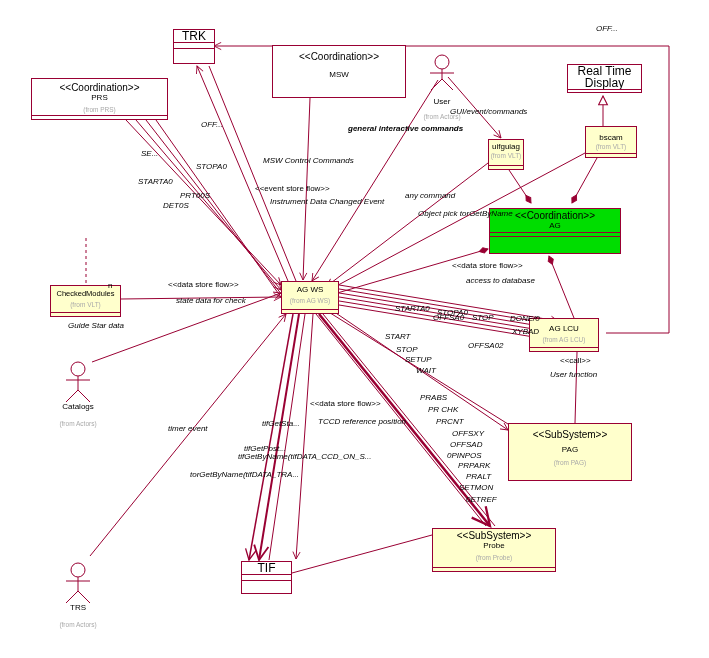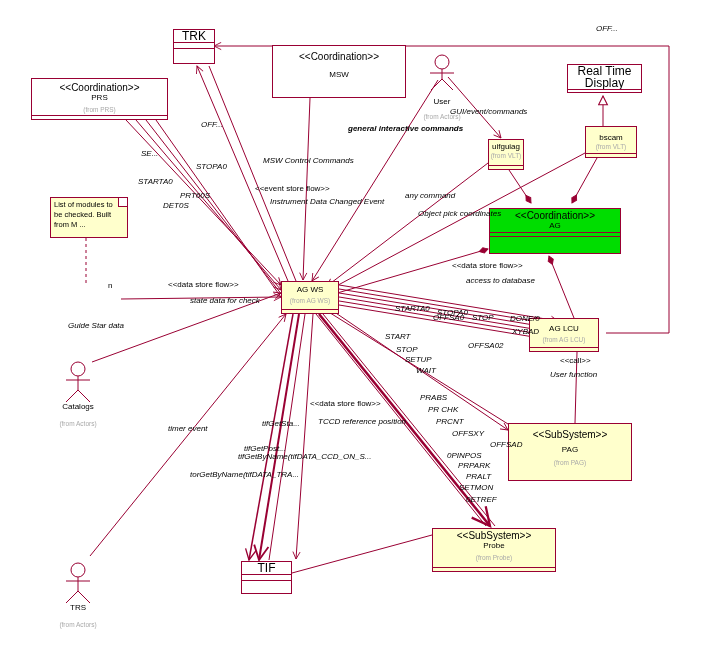--- a/index.html
+++ b/index.html
@@ -145,27 +145,26 @@
   <div class="bstrip"></div>
 </div>
 
 <div class="box green" style="left:489px;top:208px;width:132px;height:46px;">
   <span class="st" style="margin-top:2px;">&lt;&lt;Coordination&gt;&gt;</span>
   <span class="nm">AG</span>
   <div style="border-top:1px solid #990033;height:3px;margin-top:1px;"></div>
   <div style="border-top:1px solid #990033;height:18px;"></div>
 </div>
 
-<div class="box note" style="left:50px;top:197px;width:78px;height:41px;">
-  <div class="fold"></div>
-  <span class="nl">List of modules to</span>
-  <span class="nl">be checked. Built</span>
-  <span class="nl">from M ...</span>
-</div>
-
+
+<div class="box yellow" style="left:50px;top:285px;width:71px;height:32px;padding-top:3px;">
+  <span class="nm" style="font-size:7.5px;">CheckedModules</span>
+  <span class="fr" style="margin-top:2px;">(from VLT)</span>
+  <div class="bstrip"></div>
+</div>
 
 <div class="box yellow" style="left:281px;top:281px;width:58px;height:33px;padding-top:3px;">
   <span class="nm">AG WS</span>
   <span class="fr" style="margin-top:2px;">(from AG WS)</span>
   <div class="bstrip"></div>
 </div>
 
 <div class="box yellow" style="left:529px;top:318px;width:70px;height:34px;padding-top:5px;">
   <span class="nm">AG LCU</span>
   <span class="fr" style="margin-top:2px;">(from AG LCU)</span>
@@ -206,48 +205,48 @@
 
 <div id="labels">
       <div class="lbl" style="left: 596px; top: 24px;">OFF...</div>
       <div class="lbl" style="left: 201px; top: 120px;">OFF...</div>
       <div class="lbl" style="left: 263px; top: 156px;">MSW Control Commands</div>
       <div class="lbl g" style="left: 255px; top: 184px;">&lt;&lt;event store flow&gt;&gt;</div>
       <div class="lbl" style="left: 270px; top: 197px;">Instrument Data Changed Event</div>
       <div class="lbl" style="left: 348px; top: 124px; font-weight: bold;">general interactive commands</div>
       <div class="lbl" style="left: 450px; top: 107px;">GUI/event/commands</div>
       <div class="lbl" style="left: 405px; top: 191px;">any command</div>
-      <div class="lbl" style="left: 418px; top: 209px;">Object pick coordinates</div>
+      <div class="lbl" style="left: 418px; top: 209px;">Object pick torGetByName</div>
       <div class="lbl" style="left: 141px; top: 149px;">SE...</div>
       <div class="lbl" style="left: 196px; top: 162px;">STOPA0</div>
       <div class="lbl" style="left: 138px; top: 177px;">STARTA0</div>
       <div class="lbl" style="left: 180px; top: 191px;">PRT60S</div>
       <div class="lbl" style="left: 163px; top: 201px;">DET0S</div>
       <div class="lbl g" style="left: 168px; top: 280px;">&lt;&lt;data store flow&gt;&gt;</div>
-      <div class="lbl" style="left: 190px; top: 296px;">state data for check</div>
+      <div class="lbl" style="left: 176px; top: 296px;">state data for check</div>
       <div class="lbl g" style="left: 108px; top: 281px;">n</div>
       <div class="lbl" style="left: 52px; top: 321px; padding-left: 16px;">Guide Star data</div>
       <div class="lbl g" style="left: 452px; top: 261px;">&lt;&lt;data store flow&gt;&gt;</div>
       <div class="lbl" style="left: 466px; top: 276px;">access to database</div>
       <div class="lbl" style="left: 395px; top: 304px;">STARTA0</div>
       <div class="lbl" style="left: 437px; top: 308px;">STOPA0</div>
       <div class="lbl" style="left: 433px; top: 313px;">OFFSA0</div>
       <div class="lbl" style="left: 472px; top: 313px;">STOP</div>
       <div class="lbl" style="left: 510px; top: 314px;">DONE/0</div>
       <div class="lbl" style="left: 512px; top: 327px;">XYBAD</div>
       <div class="lbl" style="left: 468px; top: 341px;">OFFSA02</div>
       <div class="lbl" style="left: 385px; top: 332px;">START</div>
       <div class="lbl" style="left: 396px; top: 345px;">STOP</div>
       <div class="lbl" style="left: 405px; top: 355px;">SETUP</div>
       <div class="lbl" style="left: 416px; top: 366px;">WAIT</div>
       <div class="lbl" style="left: 420px; top: 393px;">PRABS</div>
       <div class="lbl" style="left: 428px; top: 405px;">PR CHK</div>
       <div class="lbl" style="left: 436px; top: 417px;">PRCNT</div>
       <div class="lbl" style="left: 452px; top: 429px;">OFFSXY</div>
-      <div class="lbl" style="left: 450px; top: 440px; margin-left: 40px;">OFFSAD</div>
+      <div class="lbl" style="left: 450px; top: 440px;">OFFSAD</div>
       <div class="lbl" style="left: 447px; top: 451px;">0PINPOS</div>
       <div class="lbl" style="left: 458px; top: 461px;">PRPARK</div>
       <div class="lbl" style="left: 466px; top: 472px;">PRALT</div>
       <div class="lbl" style="left: 459px; top: 483px;">SETMON</div>
       <div class="lbl" style="left: 466px; top: 495px;">0ETREF</div>
       <div class="lbl g" style="left: 560px; top: 356px;">&lt;&lt;call&gt;&gt;</div>
       <div class="lbl" style="left: 550px; top: 370px;">User function</div>
       <div class="lbl g" style="left: 310px; top: 399px;">&lt;&lt;data store flow&gt;&gt;</div>
       <div class="lbl" style="left: 318px; top: 417px;">TCCD reference position</div>
       <div class="lbl" style="left: 262px; top: 419px;">tifGetSta...</div>

